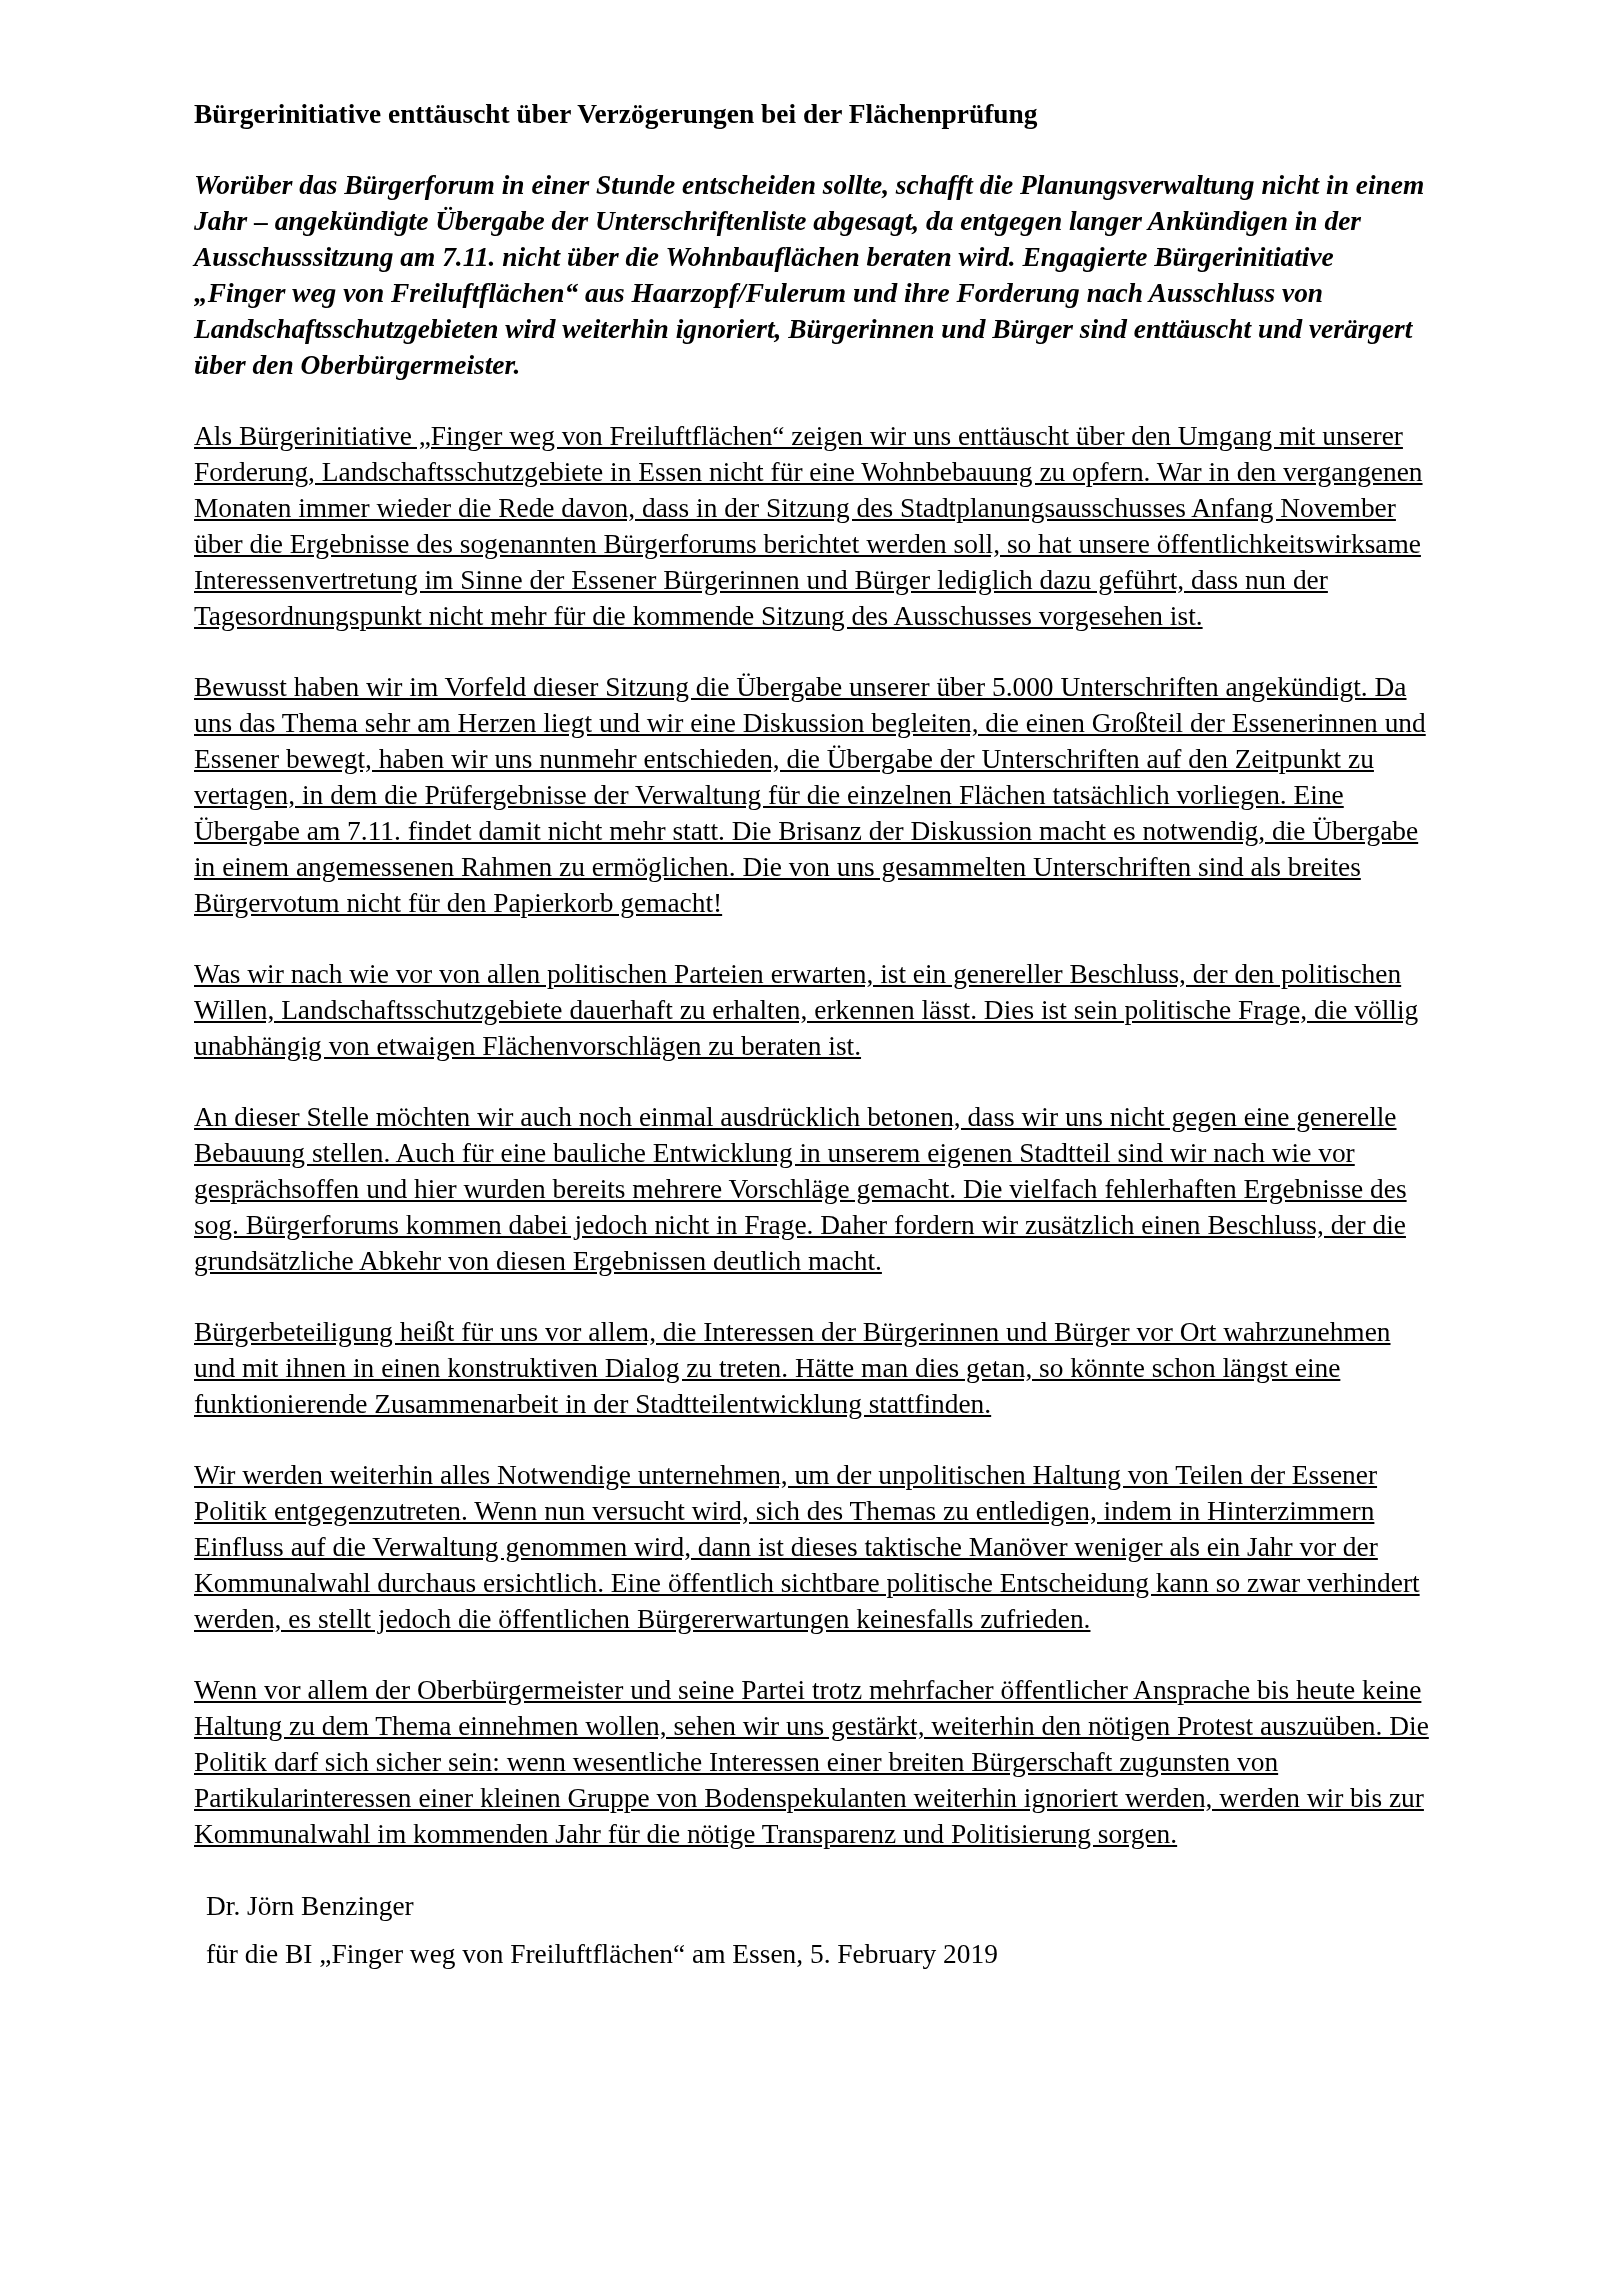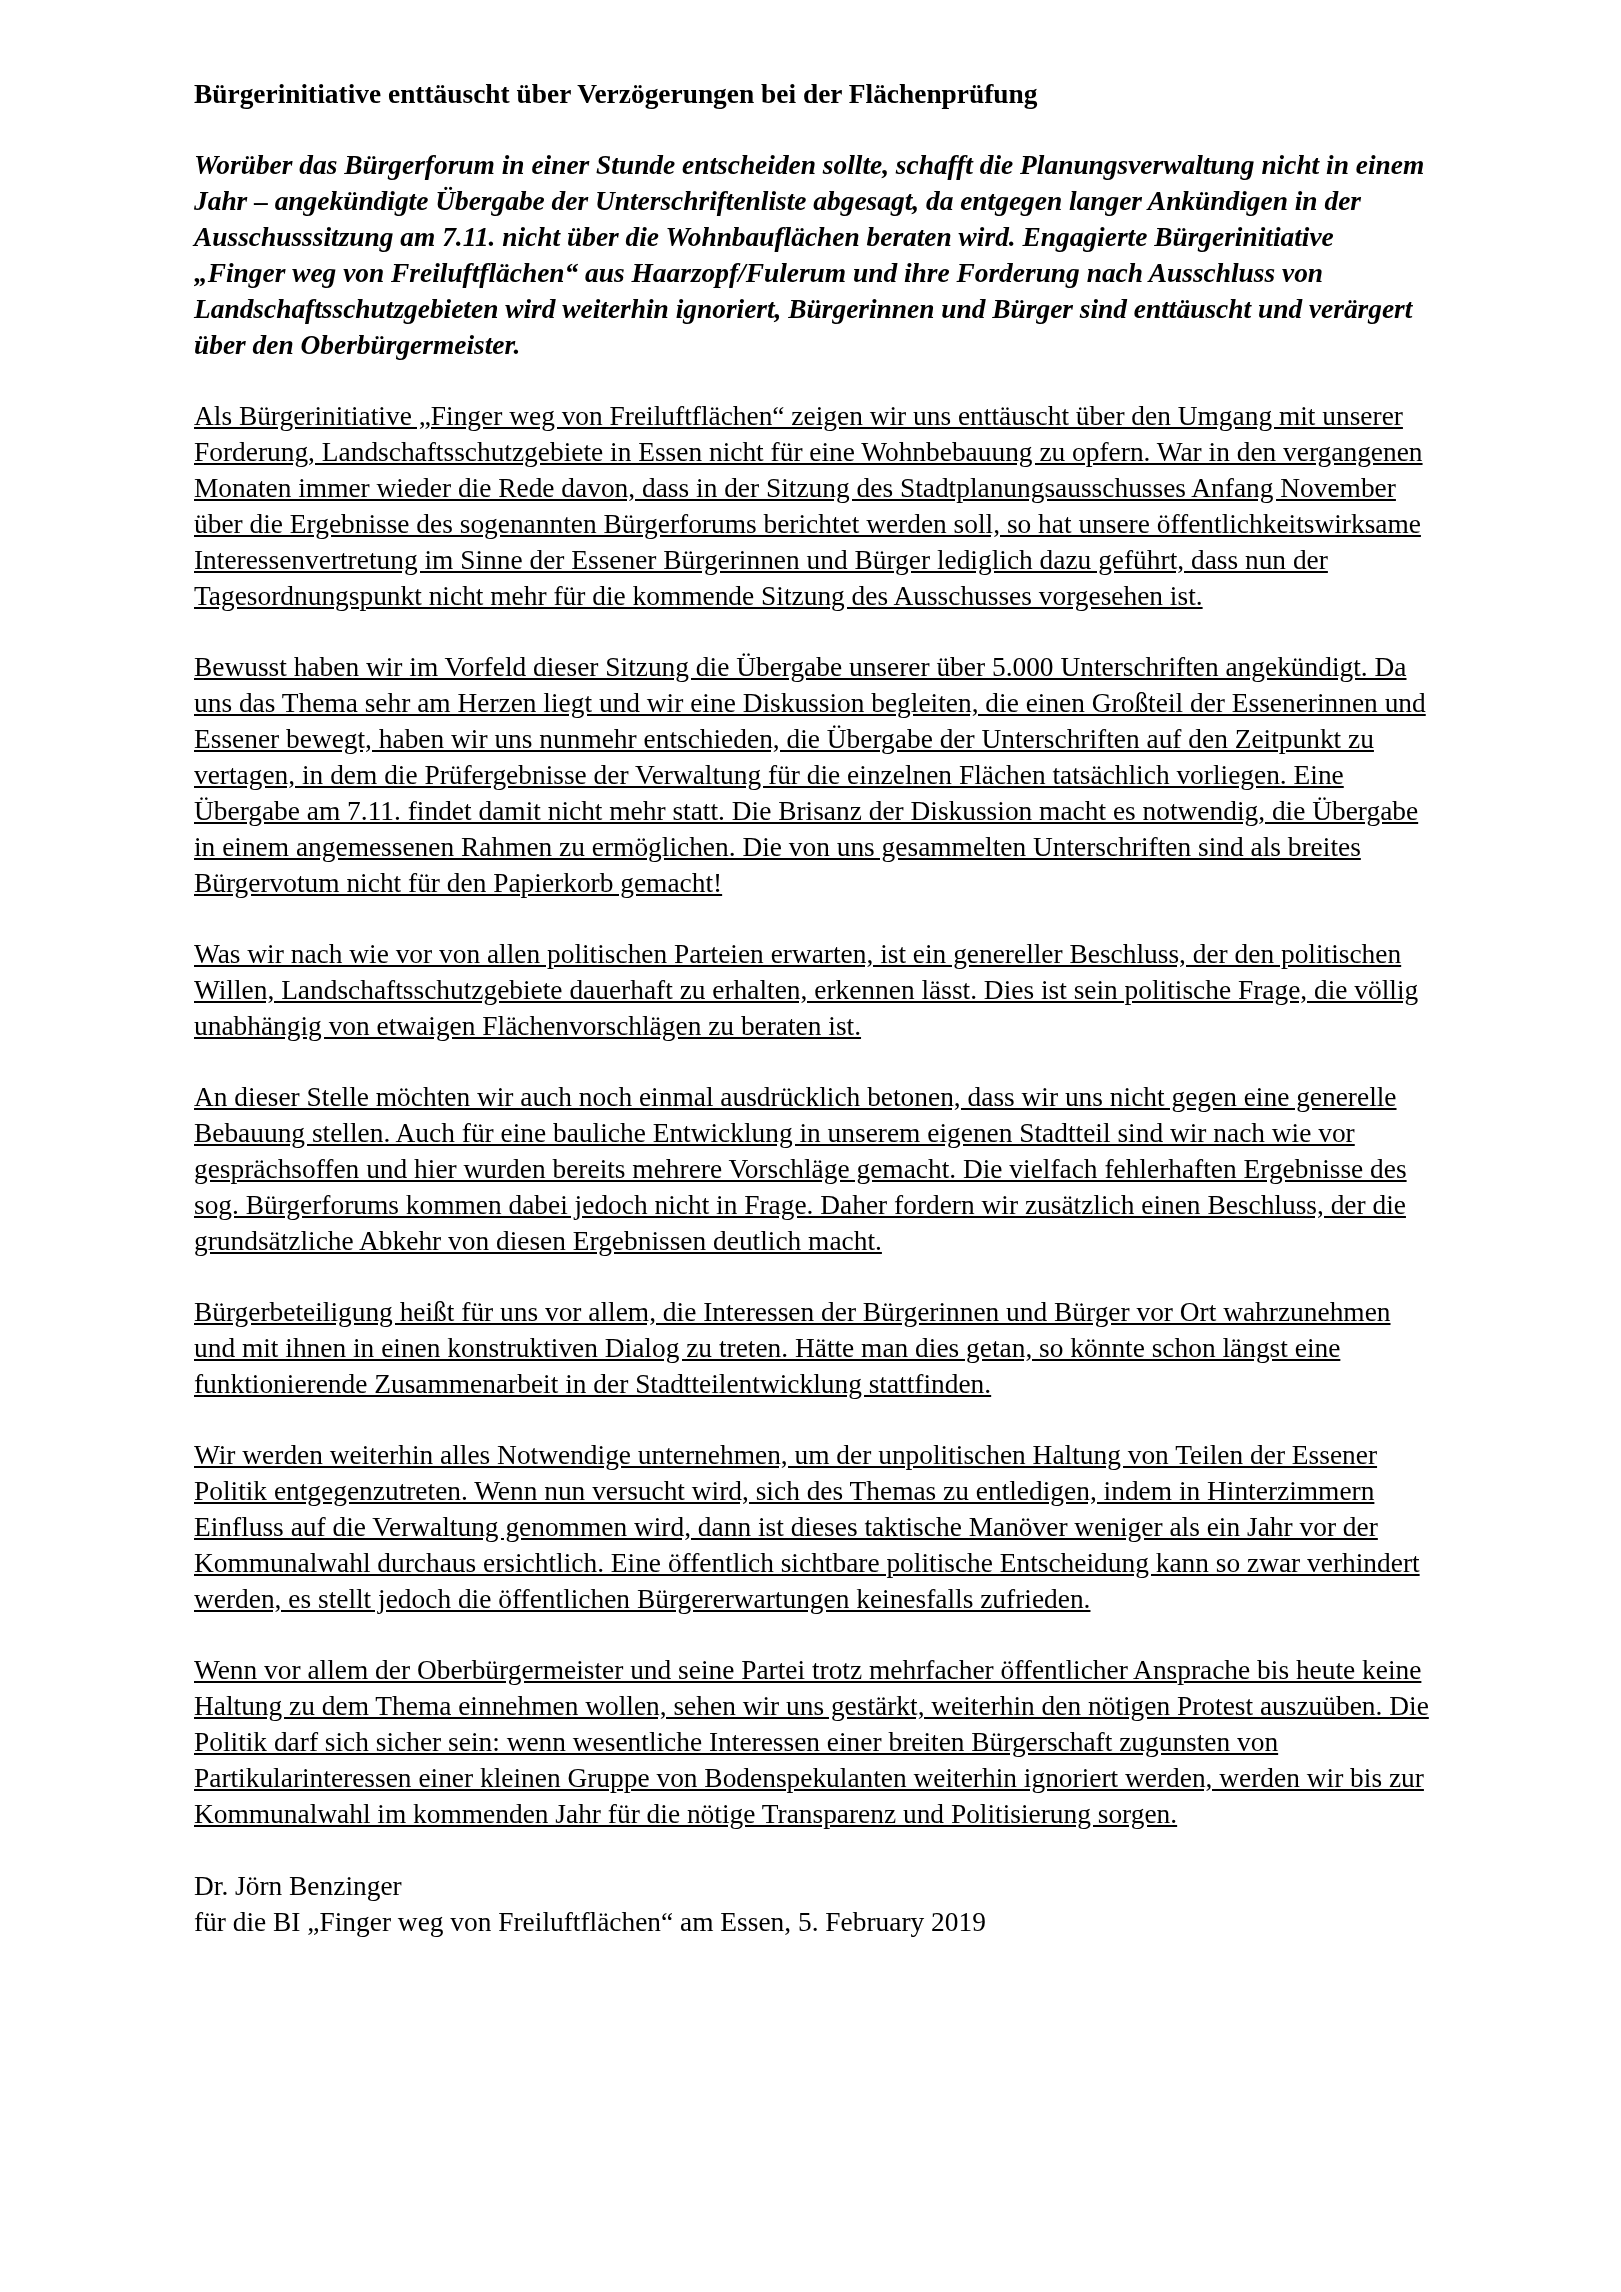--- a/index.html
+++ b/index.html
@@ -11,21 +11,21 @@
     width: 1621px;
     height: 2293px;
     position: relative;
     font-family: "Liberation Serif", "DejaVu Serif", serif;
     color: #000000;
   }
   .page {
     box-sizing: border-box;
     width: 1621px;
     height: 2293px;
-    padding: 76px 192px 98px 194px;
+    padding: 96px 192px 98px 194px;
     background: #ffffff;
     overflow: hidden;
   }
   .doc-title {
     font-size: 27.4px;
     font-weight: bold;
     line-height: 36px;
     margin: 0 0 35px 0;
   }
   .lead {
@@ -40,21 +40,21 @@
     line-height: 36px;
     margin: 0 0 35px 0;
     text-decoration: underline;
   }
   .signature {
     font-size: 27.4px;
     line-height: 36px;
     margin: 36px 0 0 0;
   }
   .signature div {
-    margin: 0;
+    margin: 12px;
   }
 </style>
 </head>
 <body>
 
 <div class="page">
 
   <h1 class="doc-title">Bürgerinitiative enttäuscht über Verzögerungen bei der Flächenprüfung</h1>
 
   <p class="lead">Worüber das Bürgerforum in einer Stunde entscheiden sollte, schafft die Planungsverwaltung nicht in einem Jahr – angekündigte Übergabe der Unterschriftenliste abgesagt, da entgegen langer Ankündigen in der Ausschusssitzung am 7.11. nicht über die Wohnbauflächen beraten wird. Engagierte Bürgerinitiative „Finger weg von Freiluftflächen“ aus Haarzopf/Fulerum und ihre Forderung nach Ausschluss von Landschaftsschutzgebieten wird weiterhin ignoriert, Bürgerinnen und Bürger sind enttäuscht und verärgert über den Oberbürgermeister.</p>

